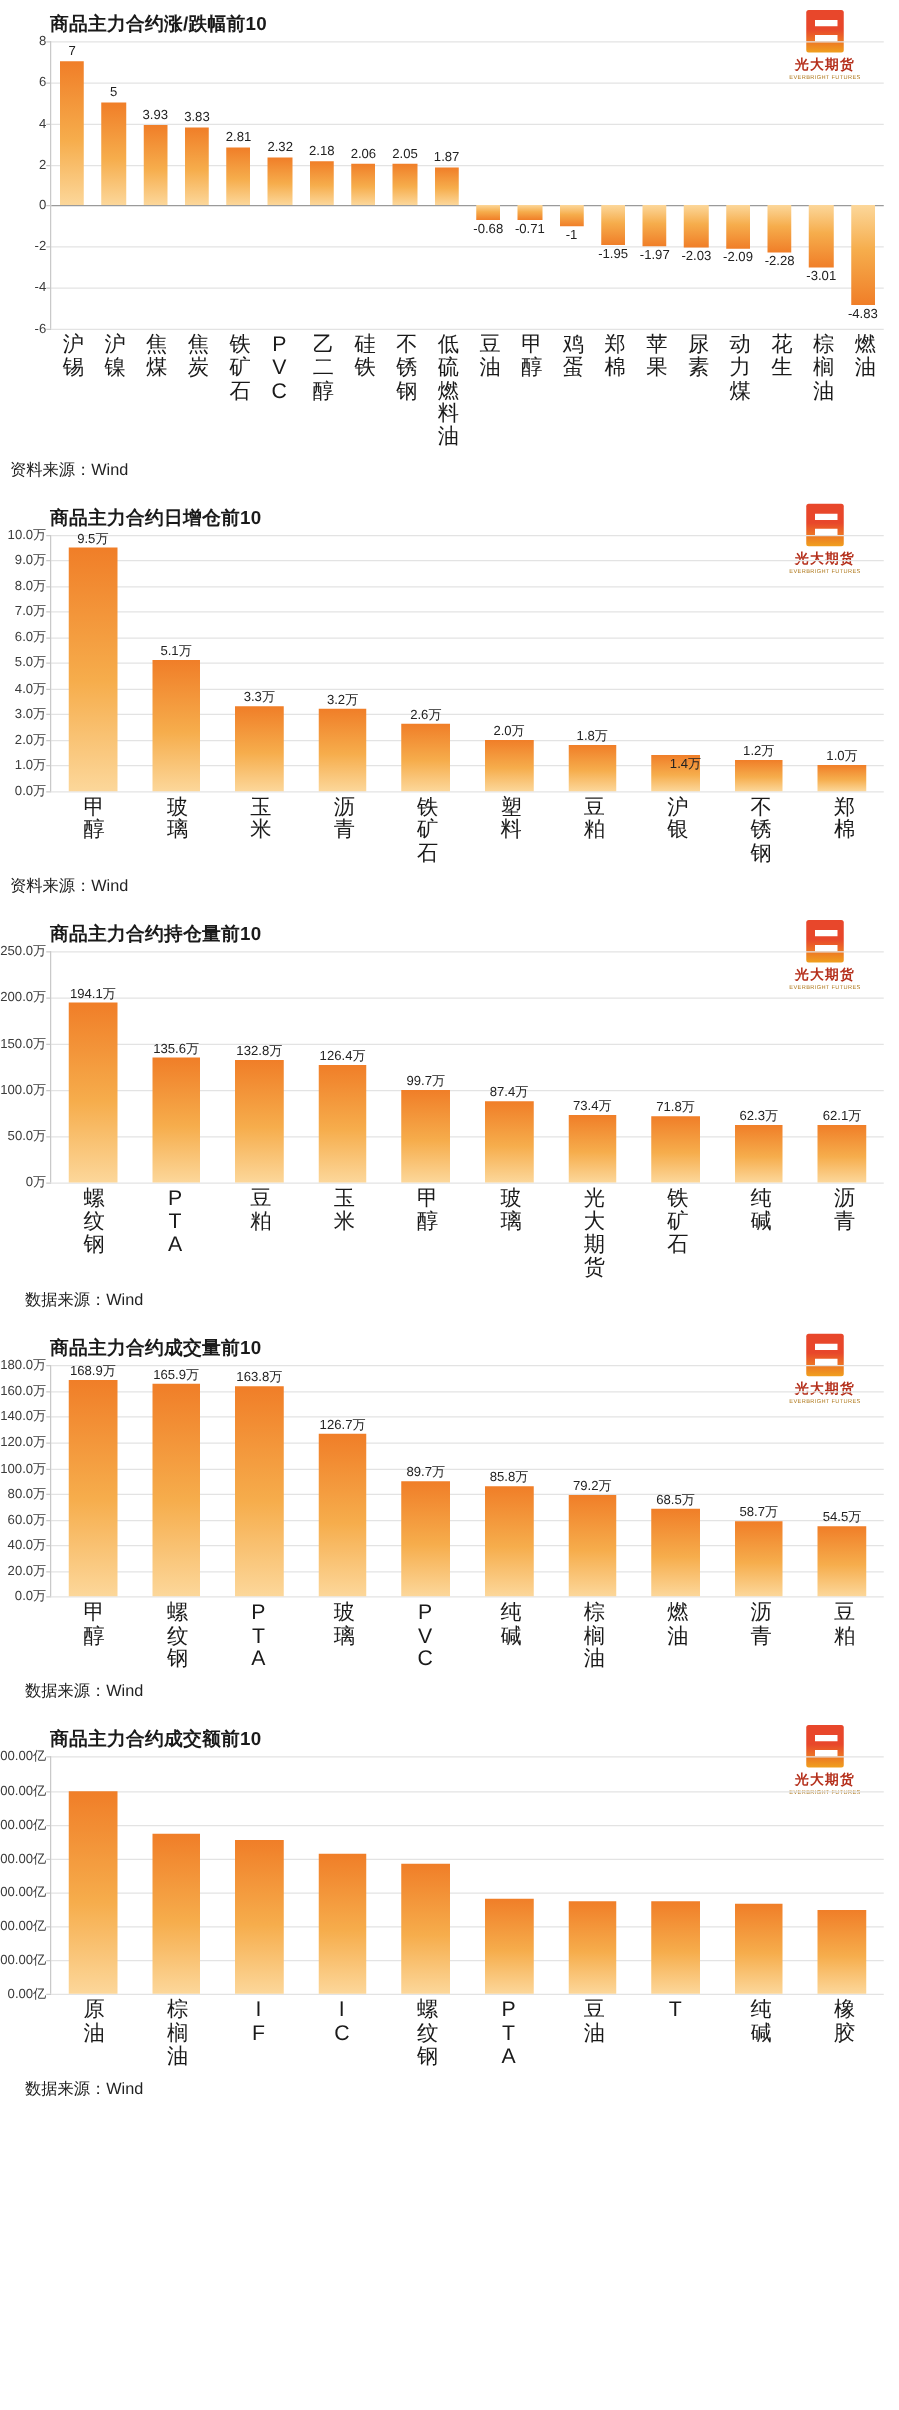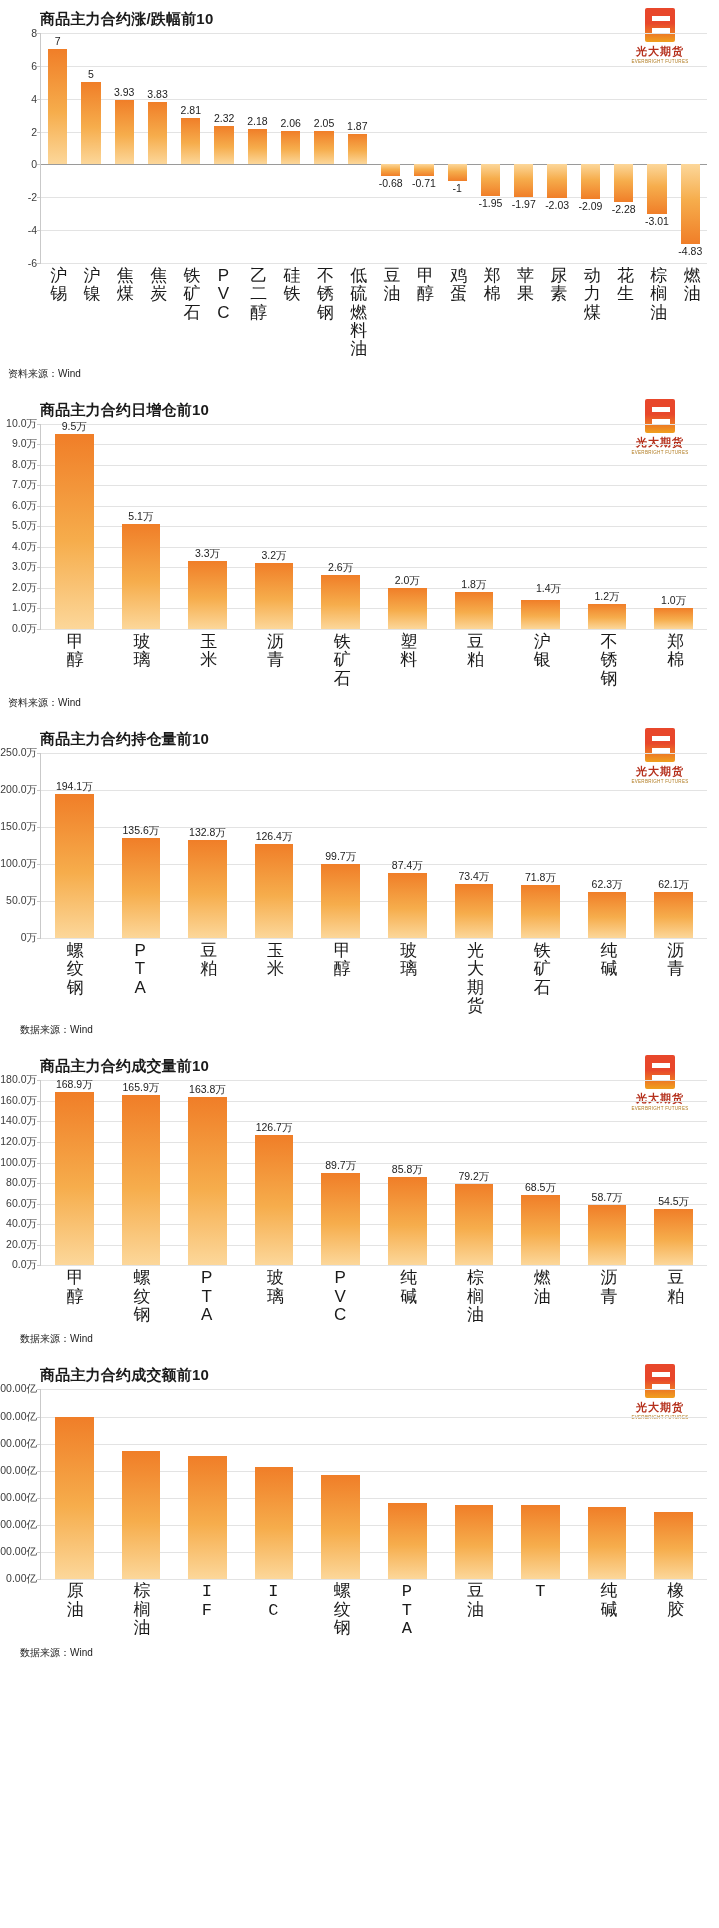--- a/index.html
+++ b/index.html
@@ -78,21 +78,21 @@
   }
   .xcell {
     flex: 1 1 0; display: flex; justify-content: center;
   }
   .xlab {
     font-size: 17px; color: #1a1a1a; line-height: 1.08;
     width: 13px; text-align: center; word-break: break-all;
     padding-top: 4px;
   }
   .source {
-    font-size: 10px; color: #222; padding: 8px 0 6px 8px;
+    font-size: 13px; color: #222; padding: 8px 0 6px 8px;
   }
   .source.indent { padding-left: 20px; }
 </style>
 </head>
 <body>
 
 <div id="root">
     <div class="panel">
       <div class="panel-title">商品主力合约涨/跌幅前10</div>
       <div class="logo">
@@ -340,21 +340,21 @@
             <div class="barcell">
               <div class="bar" style="height: 41px; position: absolute; left: 21%; top: 164px;"></div>
               <div class="vlabel" style="top: 150px;">2.0万</div>
             </div>
             <div class="barcell">
               <div class="bar" style="height: 36.9px; position: absolute; left: 21%; top: 168.1px;"></div>
               <div class="vlabel" style="top: 154.1px;">1.8万</div>
             </div>
             <div class="barcell">
               <div class="bar" style="height: 28.7px; position: absolute; left: 21%; top: 176.3px;"></div>
-              <div class="vlabel" style="top: 158px; margin-left: 16px;">1.4万</div>
+              <div class="vlabel" style="top: 176px; margin-left: 16px;">1.4万</div>
             </div>
             <div class="barcell">
               <div class="bar" style="height: 24.6px; position: absolute; left: 21%; top: 180.4px;"></div>
               <div class="vlabel" style="top: 166.4px;">1.2万</div>
             </div>
             <div class="barcell">
               <div class="bar" style="height: 20.5px; position: absolute; left: 21%; top: 184.5px;"></div>
               <div class="vlabel" style="top: 170.5px;">1.0万</div>
             </div>
           </div>
@@ -676,21 +676,21 @@
             </div>
             <div class="barcell">
               <div class="bar" style="height: 71.9286px; position: absolute; left: 21%; top: 118.071px;"></div>
             </div>
             <div class="barcell">
               <div class="bar" style="height: 67.1786px; position: absolute; left: 21%; top: 122.821px;"></div>
             </div>
           </div>
         </div>
       </div>
-      <div class="xlabels" style="min-height: 55px; font-family: Liberation Mono, monospace;">
+      <div class="xlabels" style="min-height: 55px;">
         <div class="xcell">
           <div class="xlab">原油</div>
         </div>
         <div class="xcell">
           <div class="xlab">棕榈油</div>
         </div>
         <div class="xcell">
           <div class="xlab">IF</div>
         </div>
         <div class="xcell">

